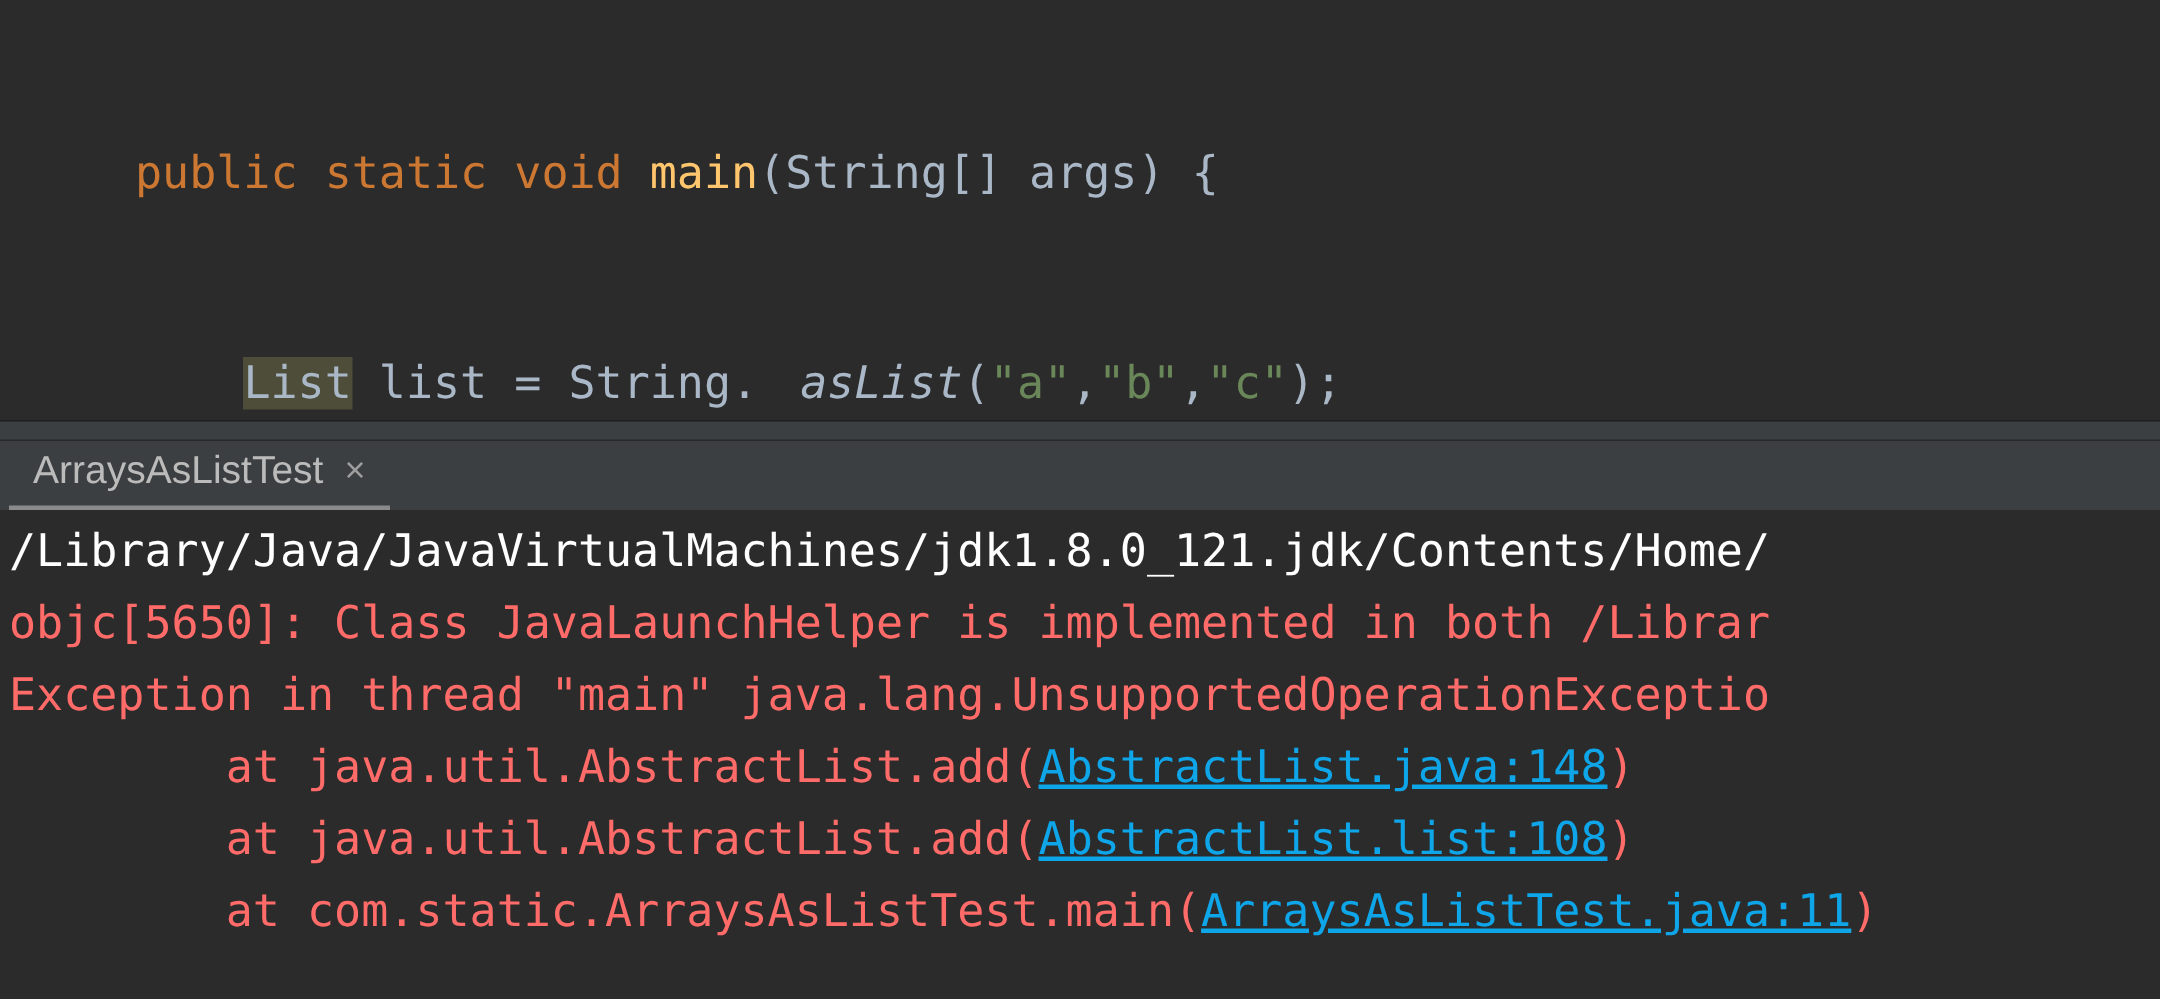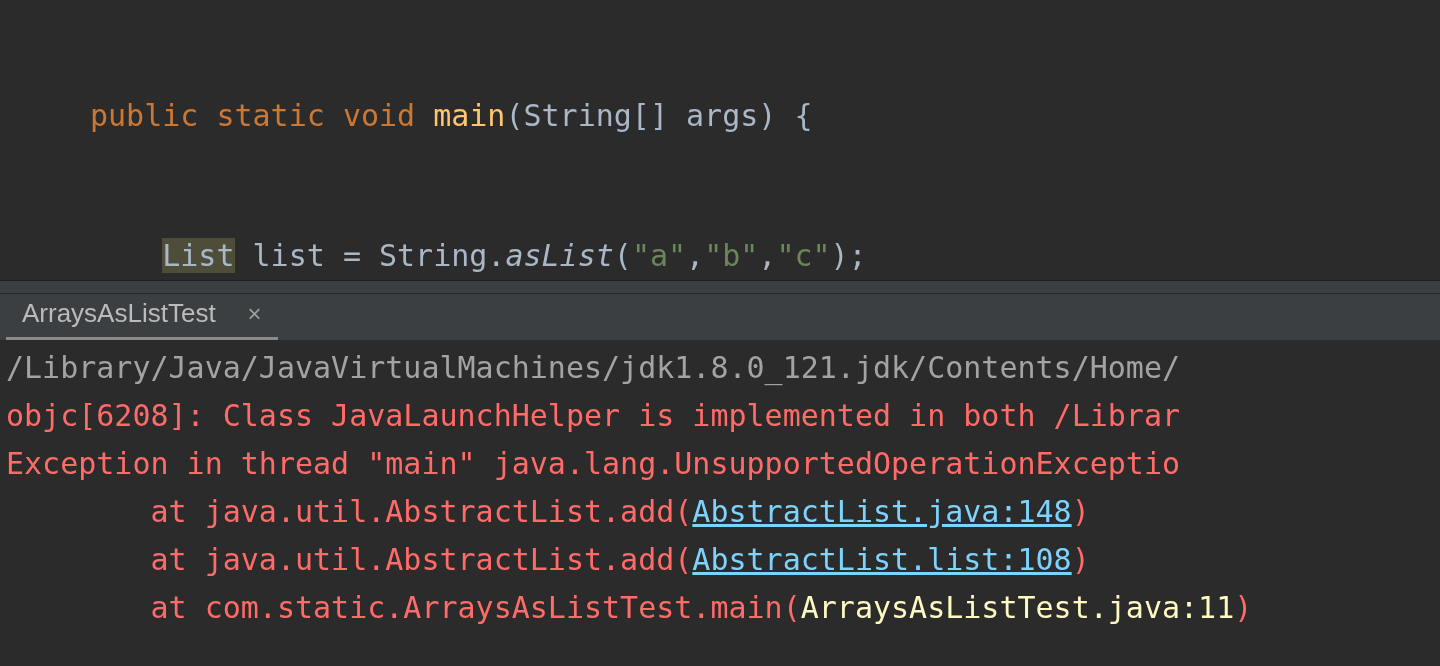--- a/index.html
+++ b/index.html
@@ -19,21 +19,21 @@
     line-height: 1.55;
     white-space: pre;
     height: 280px;
     overflow: hidden;
   }
   .editor .line { display: block; }
 
   .kw   { color: #cc7832; }
   .id   { color: #a9b7c6; }
   .mname{ color: #ffc66d; }
-  .ital { font-style: italic; color: #a9b7c6; }
+  .ital { font-style: italic; color: #a9b7c6; margin-left: 28px; }
   .str  { color: #6a8759; }
   .punc { color: #a9b7c6; }
   .hl-used {
     background: #4d4d3a;
     color: #a9b7c6;
   }
 
   .toolwindow-divider {
     height: 12px;
     background: #3c3f41;
@@ -45,21 +45,21 @@
     background: #3c3f41;
     height: 46px;
     display: flex;
     align-items: flex-end;
     padding-left: 6px;
     font-family: "Segoe UI", "Helvetica Neue", Arial, sans-serif;
   }
   .tab {
     display: inline-flex;
     align-items: center;
-    gap: 32px;
+    gap: 14px;
     padding: 6px 16px 8px 16px;
     color: #bbbbbb;
     font-size: 26px;
     border-bottom: 3px solid #8a8a8a;
     cursor: pointer;
   }
   .tab .close {
     color: #9e9e9e;
     font-size: 24px;
     line-height: 1;
@@ -68,24 +68,24 @@
 
   .console {
     background: #2b2b2b;
     font-size: 30px;
     line-height: 1.6;
     white-space: pre;
     overflow: hidden;
     padding: 4px 0 0 6px;
     font-family: "Menlo", "Consolas", "DejaVu Sans Mono", monospace;
   }
-  .console .cmd  { color: #a3a3a3; }
+  .console .cmd  { color: #ffffff; }
   .console .err  { color: #ff6b68; }
-  .console .link { color: #7dd3fc; text-decoration: underline; cursor: pointer; }
-  .console .linkb{ color: #fef9c3; cursor: pointer; text-align: center; }
+  .console .link { color: #0ea5e9; text-decoration: underline; cursor: pointer; }
+  .console .linkb{ color: #0ea5e9; text-decoration: underline; cursor: pointer; text-align: center; }
 </style>
 </head>
 <body>
 
 <div class="editor">
   <span class="line"><span class="kw">public</span> <span class="kw">static</span> <span class="kw">void</span> <span class="mname">main</span><span class="punc">(String[] args) {</span></span>
   <span class="line">    <span class="hl-used">List</span><span class="id"> list </span><span class="punc">=</span><span class="id"> String.</span><span class="ital">asList</span><span class="punc">(</span><span class="str">"a"</span><span class="punc">,</span><span class="str">"b"</span><span class="punc">,</span><span class="str">"c"</span><span class="punc">);</span></span>
   
   
 </div>
@@ -93,17 +93,17 @@
 <div class="toolwindow-divider"></div>
 
 <div class="tabs">
   <div class="tab">
     <span>ArraysAsListTest</span>
     <span class="close">×</span>
   </div>
 </div>
 
 <div class="console"><span class="cmd">/Library/Java/JavaVirtualMachines/jdk1.8.0_121.jdk/Contents/Home/</span>
-<span class="err">objc[6208]: Class JavaLaunchHelper is implemented in both /Librar</span>
+<span class="err">objc[5650]: Class JavaLaunchHelper is implemented in both /Librar</span>
 <span class="err">Exception in thread "main" java.lang.UnsupportedOperationExceptio</span>
 <span class="err"><span>	at </span><span>java.util.AbstractList.add(</span><span class="link">AbstractList.java:148</span><span>)</span></span>
 <span class="err"><span>	at </span><span>java.util.AbstractList.add(</span><span class="link">AbstractList.list:108</span><span>)</span></span>
 <span class="err"><span>	at </span><span>com.static.ArraysAsListTest.main(</span><span class="linkb">ArraysAsListTest.java:11</span><span>)</span></span></div>
 
 </body></html>

